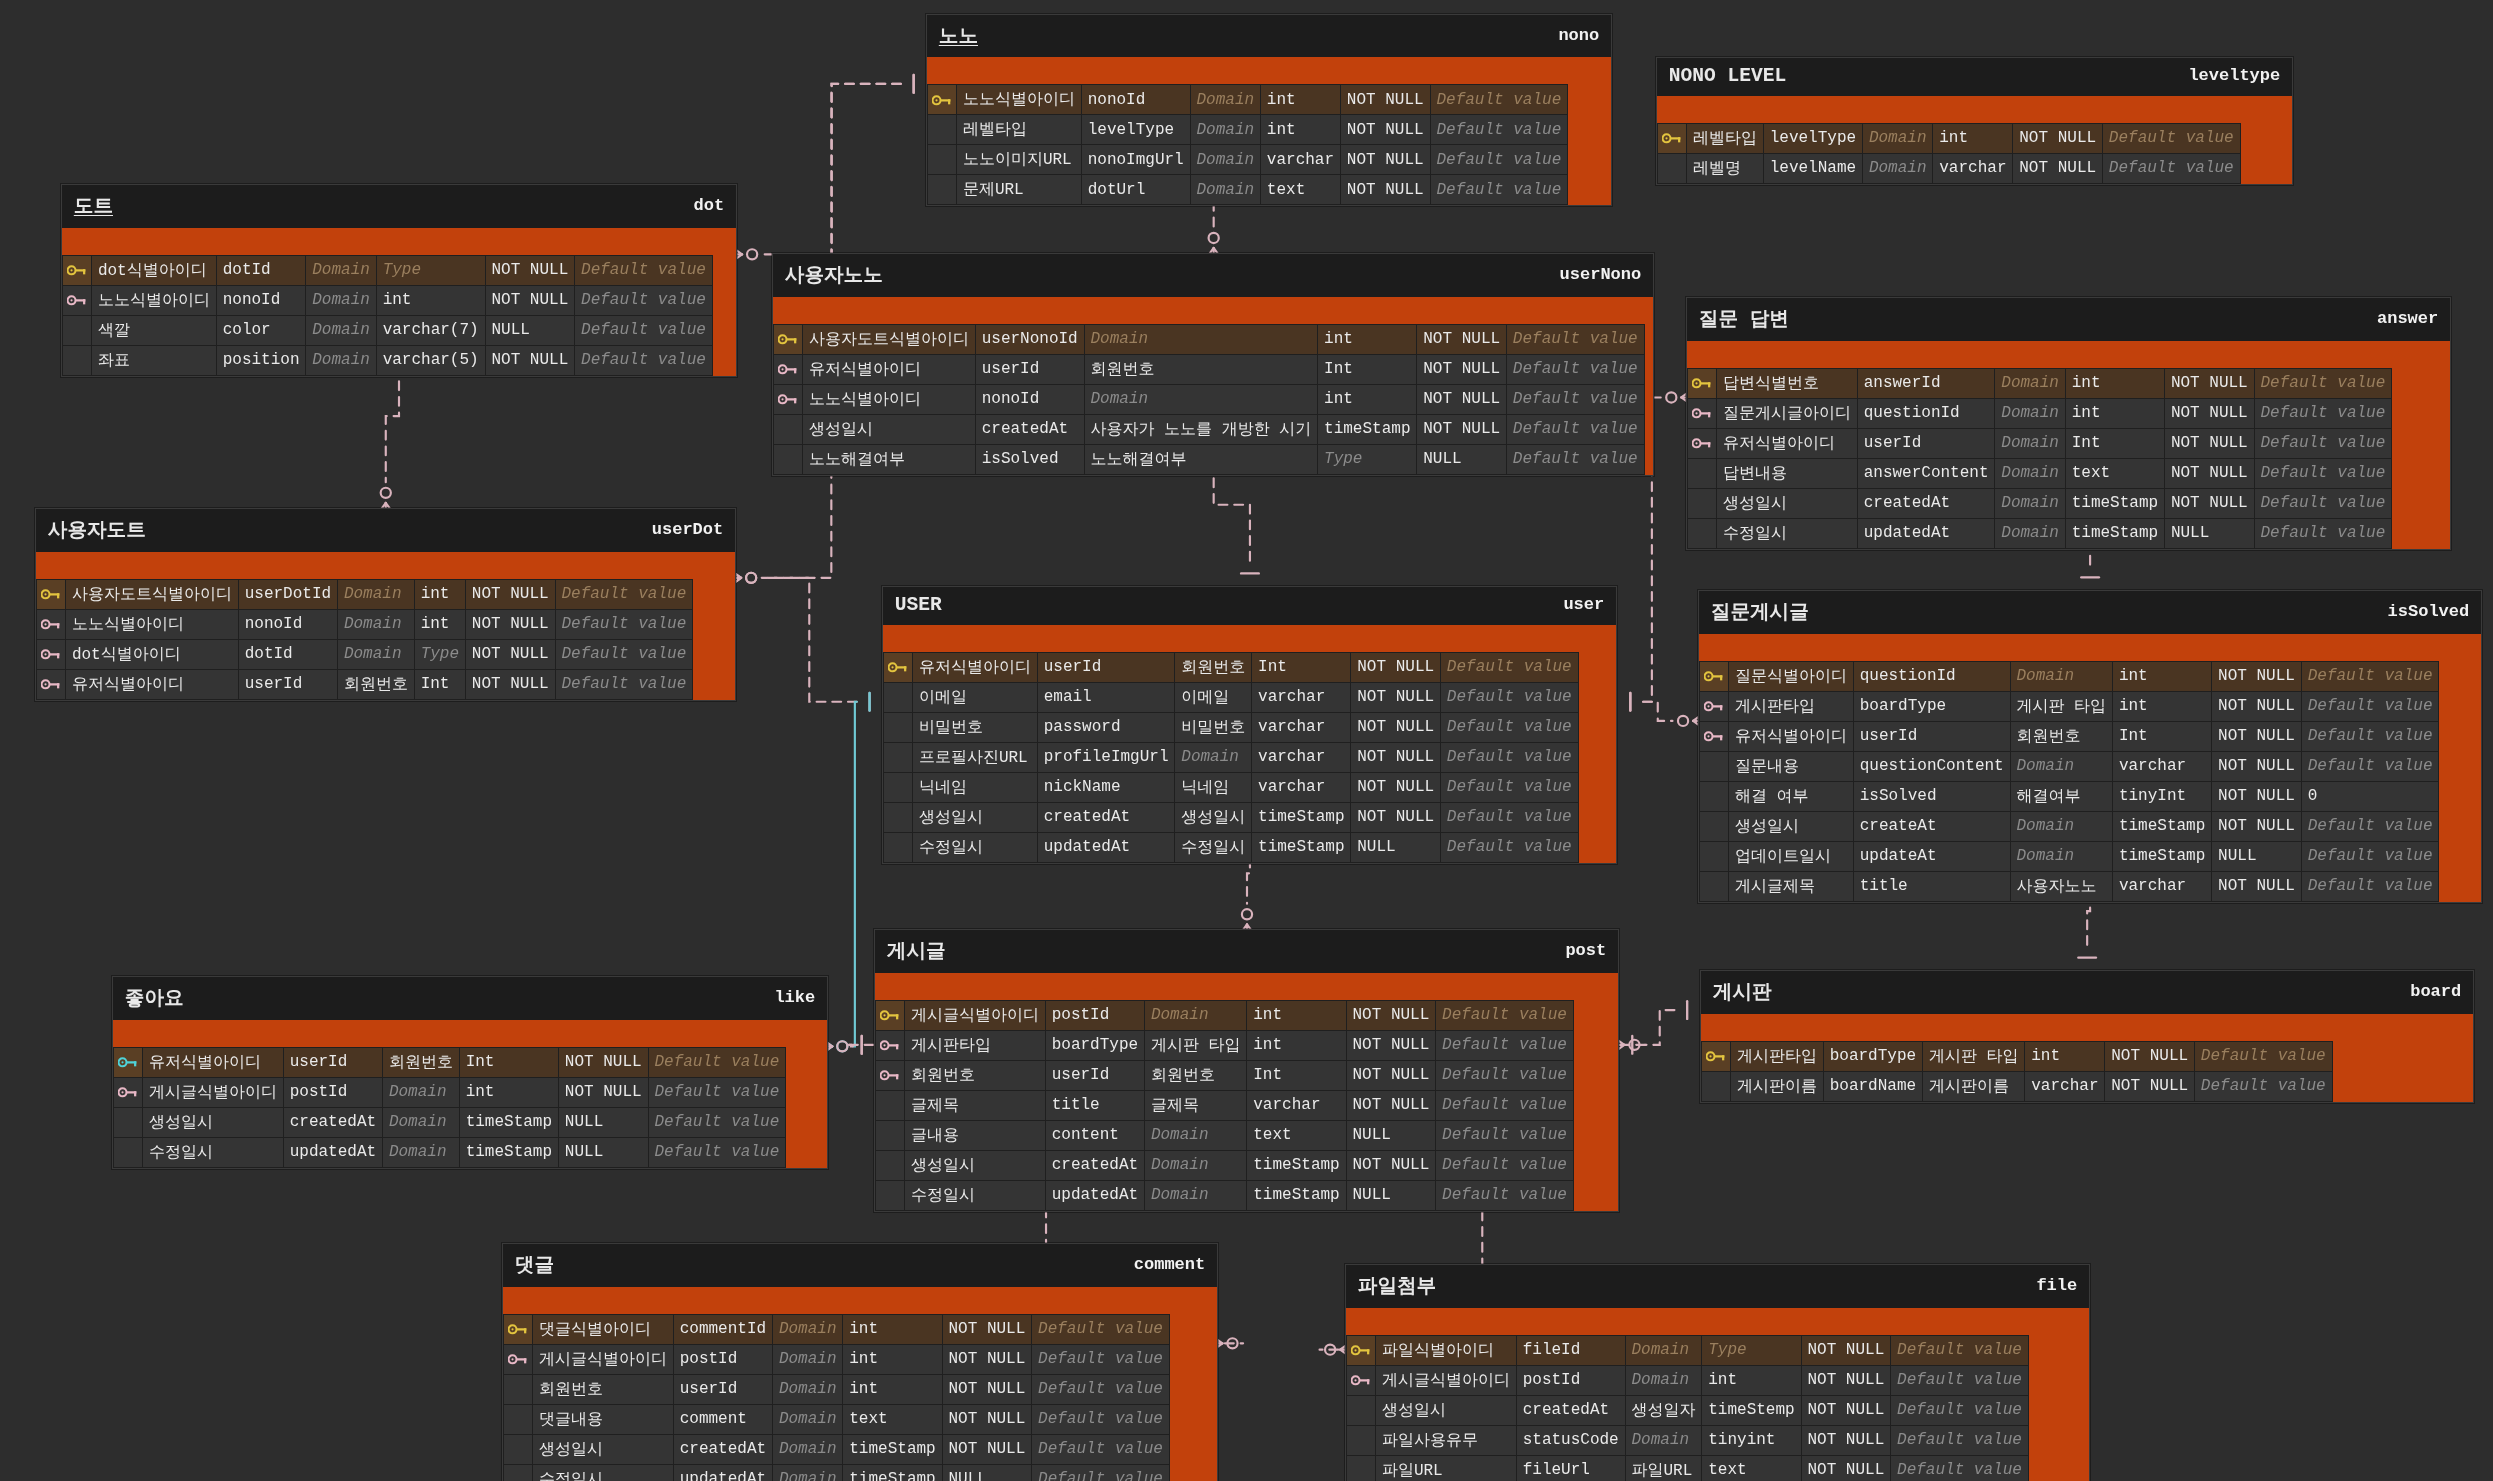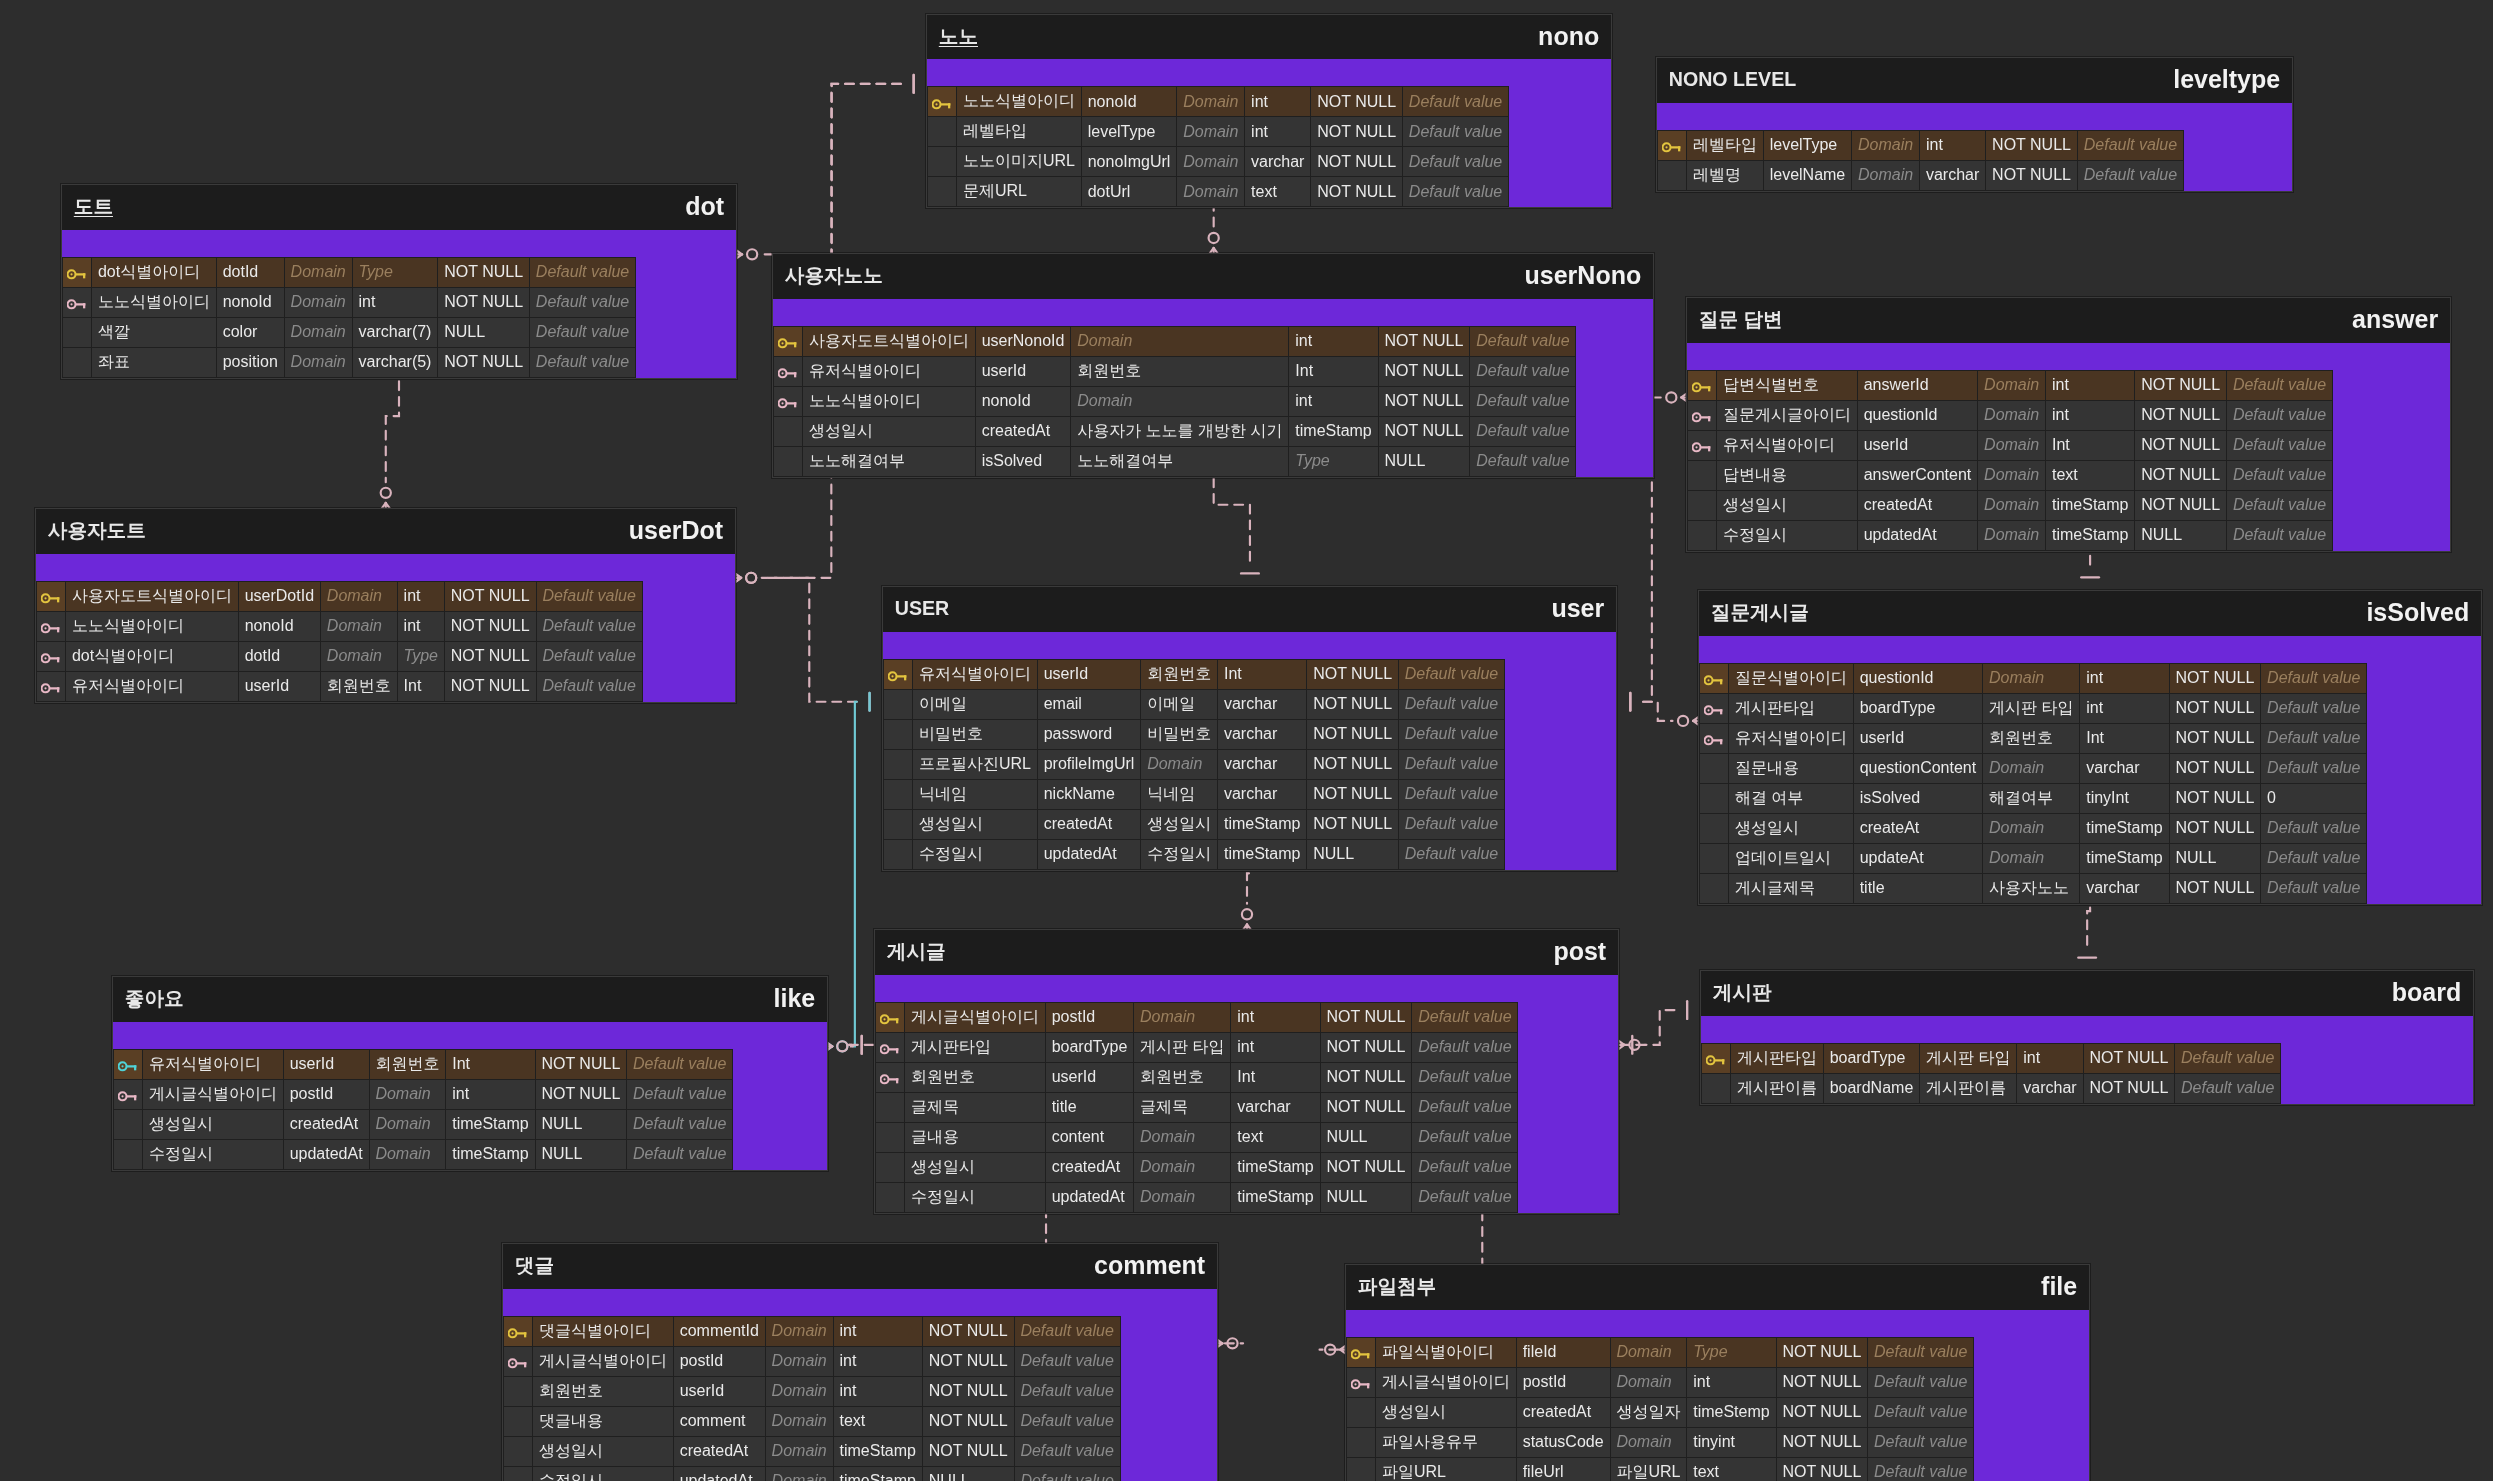--- a/index.html
+++ b/index.html
@@ -12,38 +12,39 @@
   }
   #canvas {
     position: relative;
     width: 2494px; height: 1482px;
     background: #2d2d2d;
   }
   #links { position: absolute; left:0; top:0; width:2494px; height:1482px; pointer-events:none; }
 
   .table {
     position: absolute;
-    background: #6d28d9;
+    background: #c2410c;
     border: 1px solid #3a3a3a;
     padding: 0;
     box-shadow: 0 0 0 1px rgba(0,0,0,0.35);
+    font-family: Liberation Mono, monospace;
   }
   .tbl-head {
     display: flex; align-items: center; justify-content: space-between;
     padding: 6.9px 11.8px 8.8px 11.8px;
     background: #1c1c1c;
   }
   .tbl-title {
     color: #e8e8e8; font-size: 19.6px; font-weight: bold;
     text-decoration: underline; text-underline-offset: 2.9px;
     white-space: nowrap;
   }
   .tbl-title.nolined { text-decoration: none; }
   .tbl-phys {
-    color: #f2f2f2; font-size: 25px; font-weight: bold;
+    color: #f2f2f2; font-size: 17px; font-weight: bold;
     margin-left: 47px; white-space: nowrap;
   }
   .grid { display: table; border-collapse: collapse; padding: 2.9px; margin-top: 27px; }
   .row { display: table-row; }
   .cell {
     display: table-cell;
     border: 1px solid #1f1f1f;
     padding: 2px 5.9px;
     font-size: 16px;
     color: #eaeaea;

